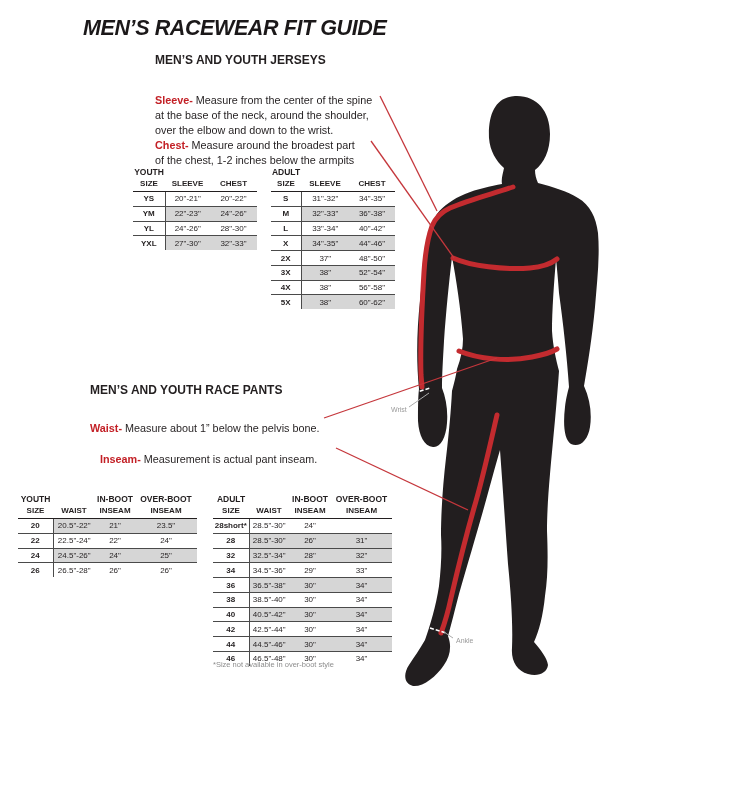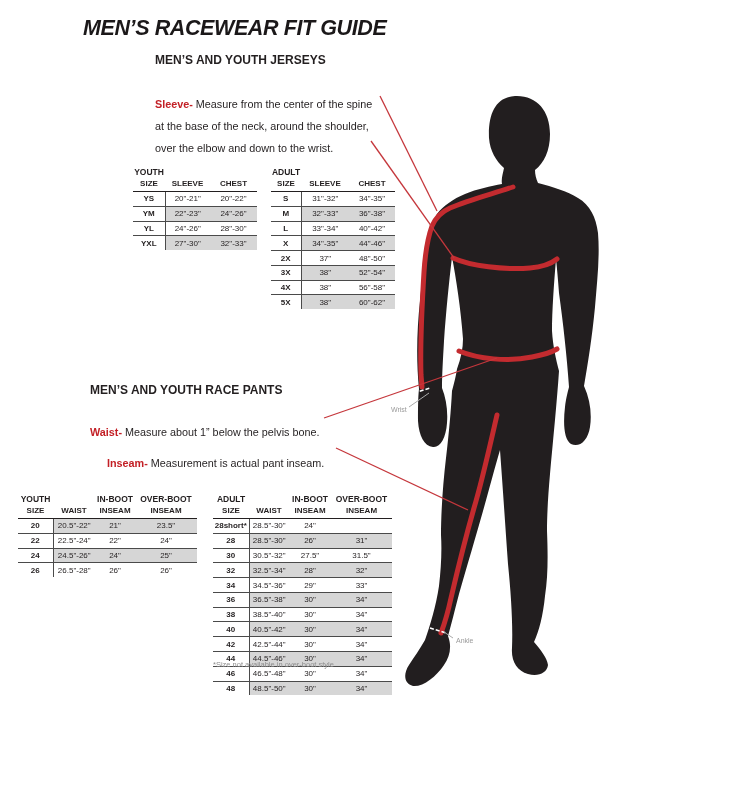--- a/index.html
+++ b/index.html
@@ -9,26 +9,26 @@
   }
   .stage svg.figure{position:absolute;left:0;top:0;z-index:0;}
   .abs{position:absolute;z-index:1;}
   .page-title{
     left:83px;top:16px;font-size:21.5px;font-weight:bold;font-style:italic;
     letter-spacing:-0.4px;color:#1b1819;white-space:nowrap;
   }
   .section-heading{font-size:12px;font-weight:bold;color:#231f20;white-space:nowrap;}
   .h-jerseys{left:155px;top:53px;}
   .h-pants{left:90px;top:383px;}
-  .definition{font-size:10.8px;line-height:22px;white-space:pre-line;width:250px;}
+  .definition{font-size:10.8px;line-height:15px;white-space:pre-line;width:250px;}
   .definition .term{color:#c32026;font-weight:bold;}
   .d-sleeve{left:155px;top:82px;}
   .d-chest{left:155px;top:127px;}
   .d-waist{left:90px;top:410px;white-space:nowrap;width:330px;}
-  .d-inseam{left:107px;top:441px;white-space:nowrap;width:330px;}
+  .d-inseam{left:100px;top:441px;white-space:nowrap;width:330px;}
 
   .fit-table table{border-collapse:collapse;table-layout:fixed;}
   .fit-table th,.fit-table td{
     text-align:center;font-size:8px;overflow:hidden;white-space:nowrap;
   }
   .fit-table tr.hdr-top th{font-size:8.5px;font-weight:bold;padding:1px 0 2px;vertical-align:bottom;}
   .fit-table tr.hdr-bottom th{font-weight:bold;padding:0 0 3px;border-bottom:1.5px solid #231f20;}
   .fit-table td{padding:2.4px 0;}
   .fit-table tbody tr + tr td{border-top:1px solid #4a4a4a;}
   .fit-table td.size-col{font-weight:bold;border-right:1px solid #4a4a4a;}
@@ -132,20 +132,22 @@
   </svg>
 
   <div class="abs page-title">MEN’S RACEWEAR FIT GUIDE</div>
 
   <div class="abs section-heading h-jerseys">MEN’S AND YOUTH JERSEYS</div>
 
   <p class="abs definition d-sleeve"><span class="term">Sleeve-</span><span> Measure from the center of the spine
 at the base of the neck, around the shoulder,
 over the elbow and down to the wrist.</span></p>
 
+  <p class="abs definition d-chest"><span class="term">Chest-</span><span> Measure around the broadest part
+of the chest, 1-2 inches below the armpits</span></p>
 
   <div class="abs fit-table t-yj">
       <table>
         <colgroup>
           <col class="c1">
           <col class="c2">
           <col class="c3">
         </colgroup>
         <thead>
           <tr class="hdr-top">
@@ -331,26 +333,20 @@
             <td>28.5"-30"</td>
             <td>24"</td>
             <td></td>
           </tr>
           <tr class="shaded">
             <td class="size-col">28</td>
             <td>28.5"-30"</td>
             <td>26"</td>
             <td>31"</td>
           </tr>
-          <tr>
-            <td class="size-col">30</td>
-            <td>30.5"-32"</td>
-            <td>27.5"</td>
-            <td>31.5"</td>
-          </tr>
           <tr class="shaded">
             <td class="size-col">32</td>
             <td>32.5"-34"</td>
             <td>28"</td>
             <td>32"</td>
           </tr>
           <tr>
             <td class="size-col">34</td>
             <td>34.5"-36"</td>
             <td>29"</td>
@@ -385,25 +381,19 @@
             <td>44.5"-46"</td>
             <td>30"</td>
             <td>34"</td>
           </tr>
           <tr>
             <td class="size-col">46</td>
             <td>46.5"-48"</td>
             <td>30"</td>
             <td>34"</td>
           </tr>
-          <tr class="shaded">
-            <td class="size-col">48</td>
-            <td>48.5"-50"</td>
-            <td>30"</td>
-            <td>34"</td>
-          </tr>
         </tbody>
       </table>
     </div>
 
   <div class="abs footnote">*Size not available in over-boot style</div>
 
 </div>
 
 </body></html>

